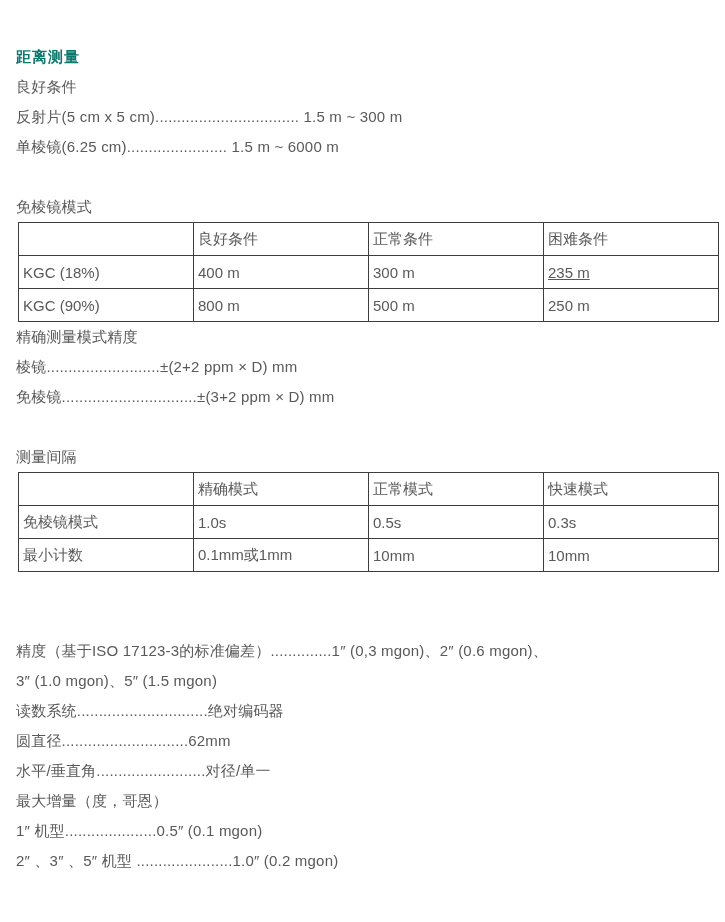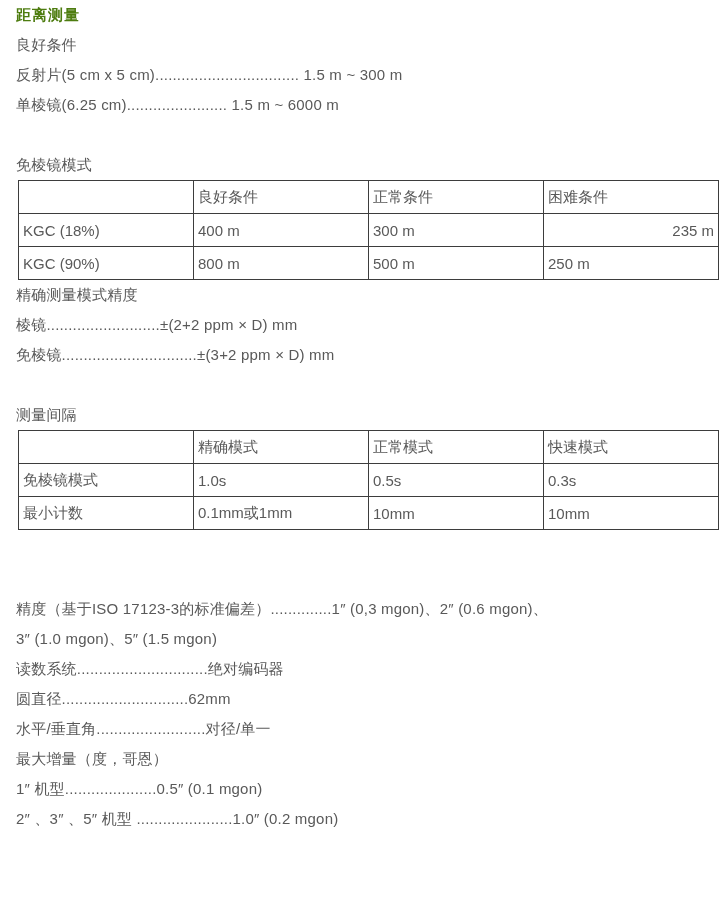--- a/index.html
+++ b/index.html
@@ -15,40 +15,40 @@
     font-size: 15px;
     color: #595959;
   }
   .doc { padding-left: 16px; padding-top: 0; }
   .line {
     height: 30px;
     line-height: 30px;
     white-space: nowrap;
     letter-spacing: 0.2px;
   }
-  .heading { font-weight: 700; color: #4d7c0f; letter-spacing: 1px; }
+  .heading { font-weight: 700; color: #0f766e; letter-spacing: 1px; margin-top: 42px; }
   .sp30 { height: 30px; }
   .sp64 { height: 64px; }
   table.spec-table {
     border-collapse: collapse;
     table-layout: fixed;
     width: 701px;
     margin-left: 2px;
     color: #595959;
   }
   table.spec-table td {
     border: 1px solid #3d3d3d;
     height: 32px;
     padding: 0 4px;
     font-size: 15px;
     vertical-align: middle;
     overflow: hidden;
     white-space: nowrap;
   }
-  table.spec-table td.center { text-align: right; }
+  table.spec-table td.center { text-align: left; text-decoration: underline; }
 </style>
 </head>
 <body>
 
 <div class="doc">
 
   <div class="line heading">距离测量</div>
   <div class="line">良好条件</div>
   <div class="line">反射片(5 cm x 5 cm)................................. 1.5 m ~ 300 m</div>
   <div class="line">单棱镜(6.25 cm)....................... 1.5 m ~ 6000 m</div>

